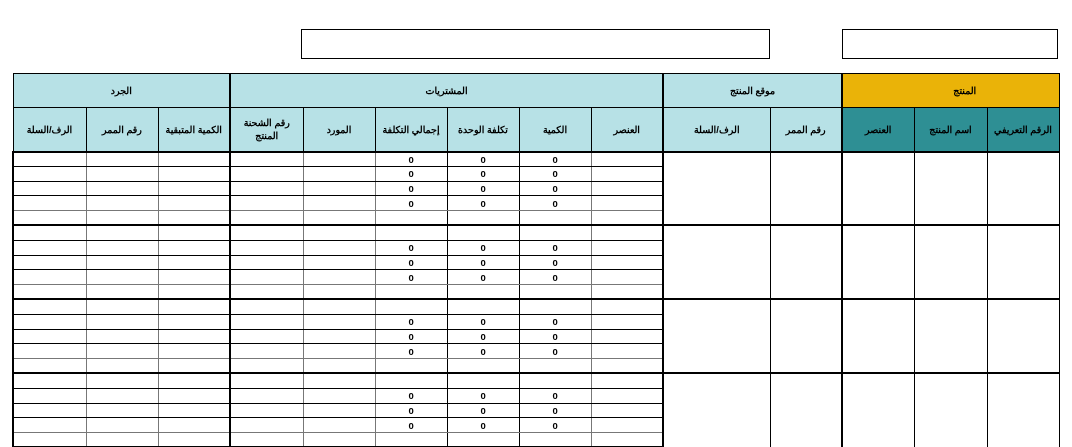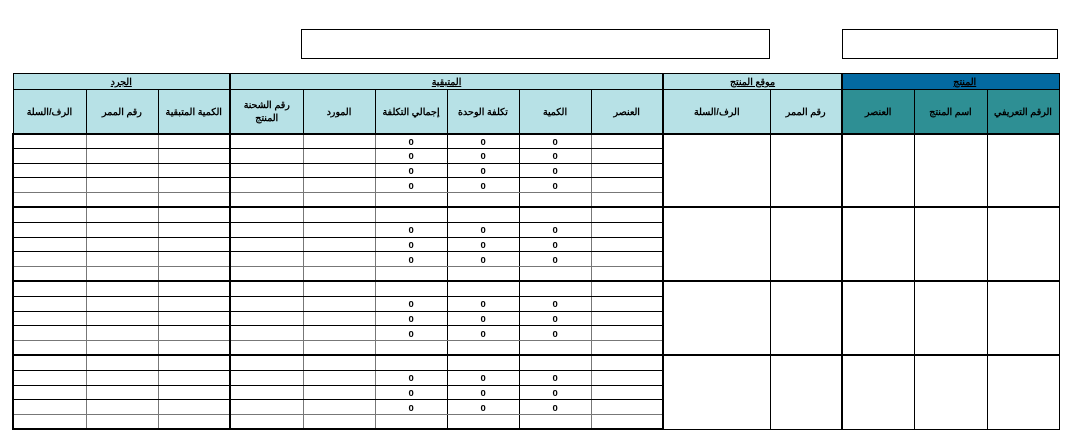--- a/index.html
+++ b/index.html
@@ -16,22 +16,22 @@
       border: 1.5px solid #000; display: flex; direction: rtl; }
     .date-label { width: 72px; border-left: 1.5px solid #000; font-size: 10px; font-weight: bold;
       display: flex; align-items: center; justify-content: flex-start; padding-right: 14px; }
     .date-value { flex: 1; }
 
     table.grid { position: absolute; top: 73px; left: 12px; width: 1046px; border-collapse: collapse;
       table-layout: fixed; direction: rtl; }
     table.grid td, table.grid th { border: 1px solid #000; padding: 0; font-size: 9.5px; text-align: center;
       vertical-align: middle; overflow: hidden; }
 
-    th.group { height: 16px; font-weight: bold; font-size: 10px; background: #b7e1e6; border-bottom: 2px solid #555; text-decoration: underline; }
-    th.group.dark { background: #0369a1; color: #000; padding-left: 28px; }
+    th.group { height: 34px; font-weight: bold; font-size: 10px; background: #b7e1e6; border-bottom: 2px solid #555; }
+    th.group.dark { background: #eab308; color: #000; padding-left: 28px; }
     th.col { height: 44px; font-weight: bold; background: #b7e1e6; line-height: 13px; }
     th.col.dark { background: #2e8f94; }
 
     td.sub { height: 14.8px; font-weight: bold; font-size: 11px; }
     td.merge { background: #fff; }
     tr.sub-grey td.sub { border-bottom-color: #777; }
 
     .thick-l { border-left: 2px solid #000 !important; }
     tr.group-start td { border-top: 2.5px solid #000 !important; }
     tr.last-row td { border-bottom: 2.5px solid #000 !important; }
@@ -62,21 +62,21 @@
       <col style="width:72px">
       <col style="width:73px">
     <col style="width:72px">
       <col style="width:72px">
       <col style="width:73px">
   </colgroup>
   <thead>
     <tr>
       <th class="group dark thick-l" colspan="3">المنتج</th>
       <th class="group thick-l" colspan="2">موقع المنتج</th>
-      <th class="group thick-l" colspan="6">المتبقية</th>
+      <th class="group thick-l" colspan="6">المشتريات</th>
       <th class="group" colspan="3">الجرد</th>
     </tr>
     <tr>
       <th class="col dark">الرقم التعريفي</th>
       <th class="col dark">اسم المنتج</th>
       <th class="col dark thick-l">العنصر</th>
       <th class="col">رقم الممر</th>
       <th class="col thick-l">الرف/السلة</th>
       <th class="col">العنصر</th>
       <th class="col">الكمية</th>

